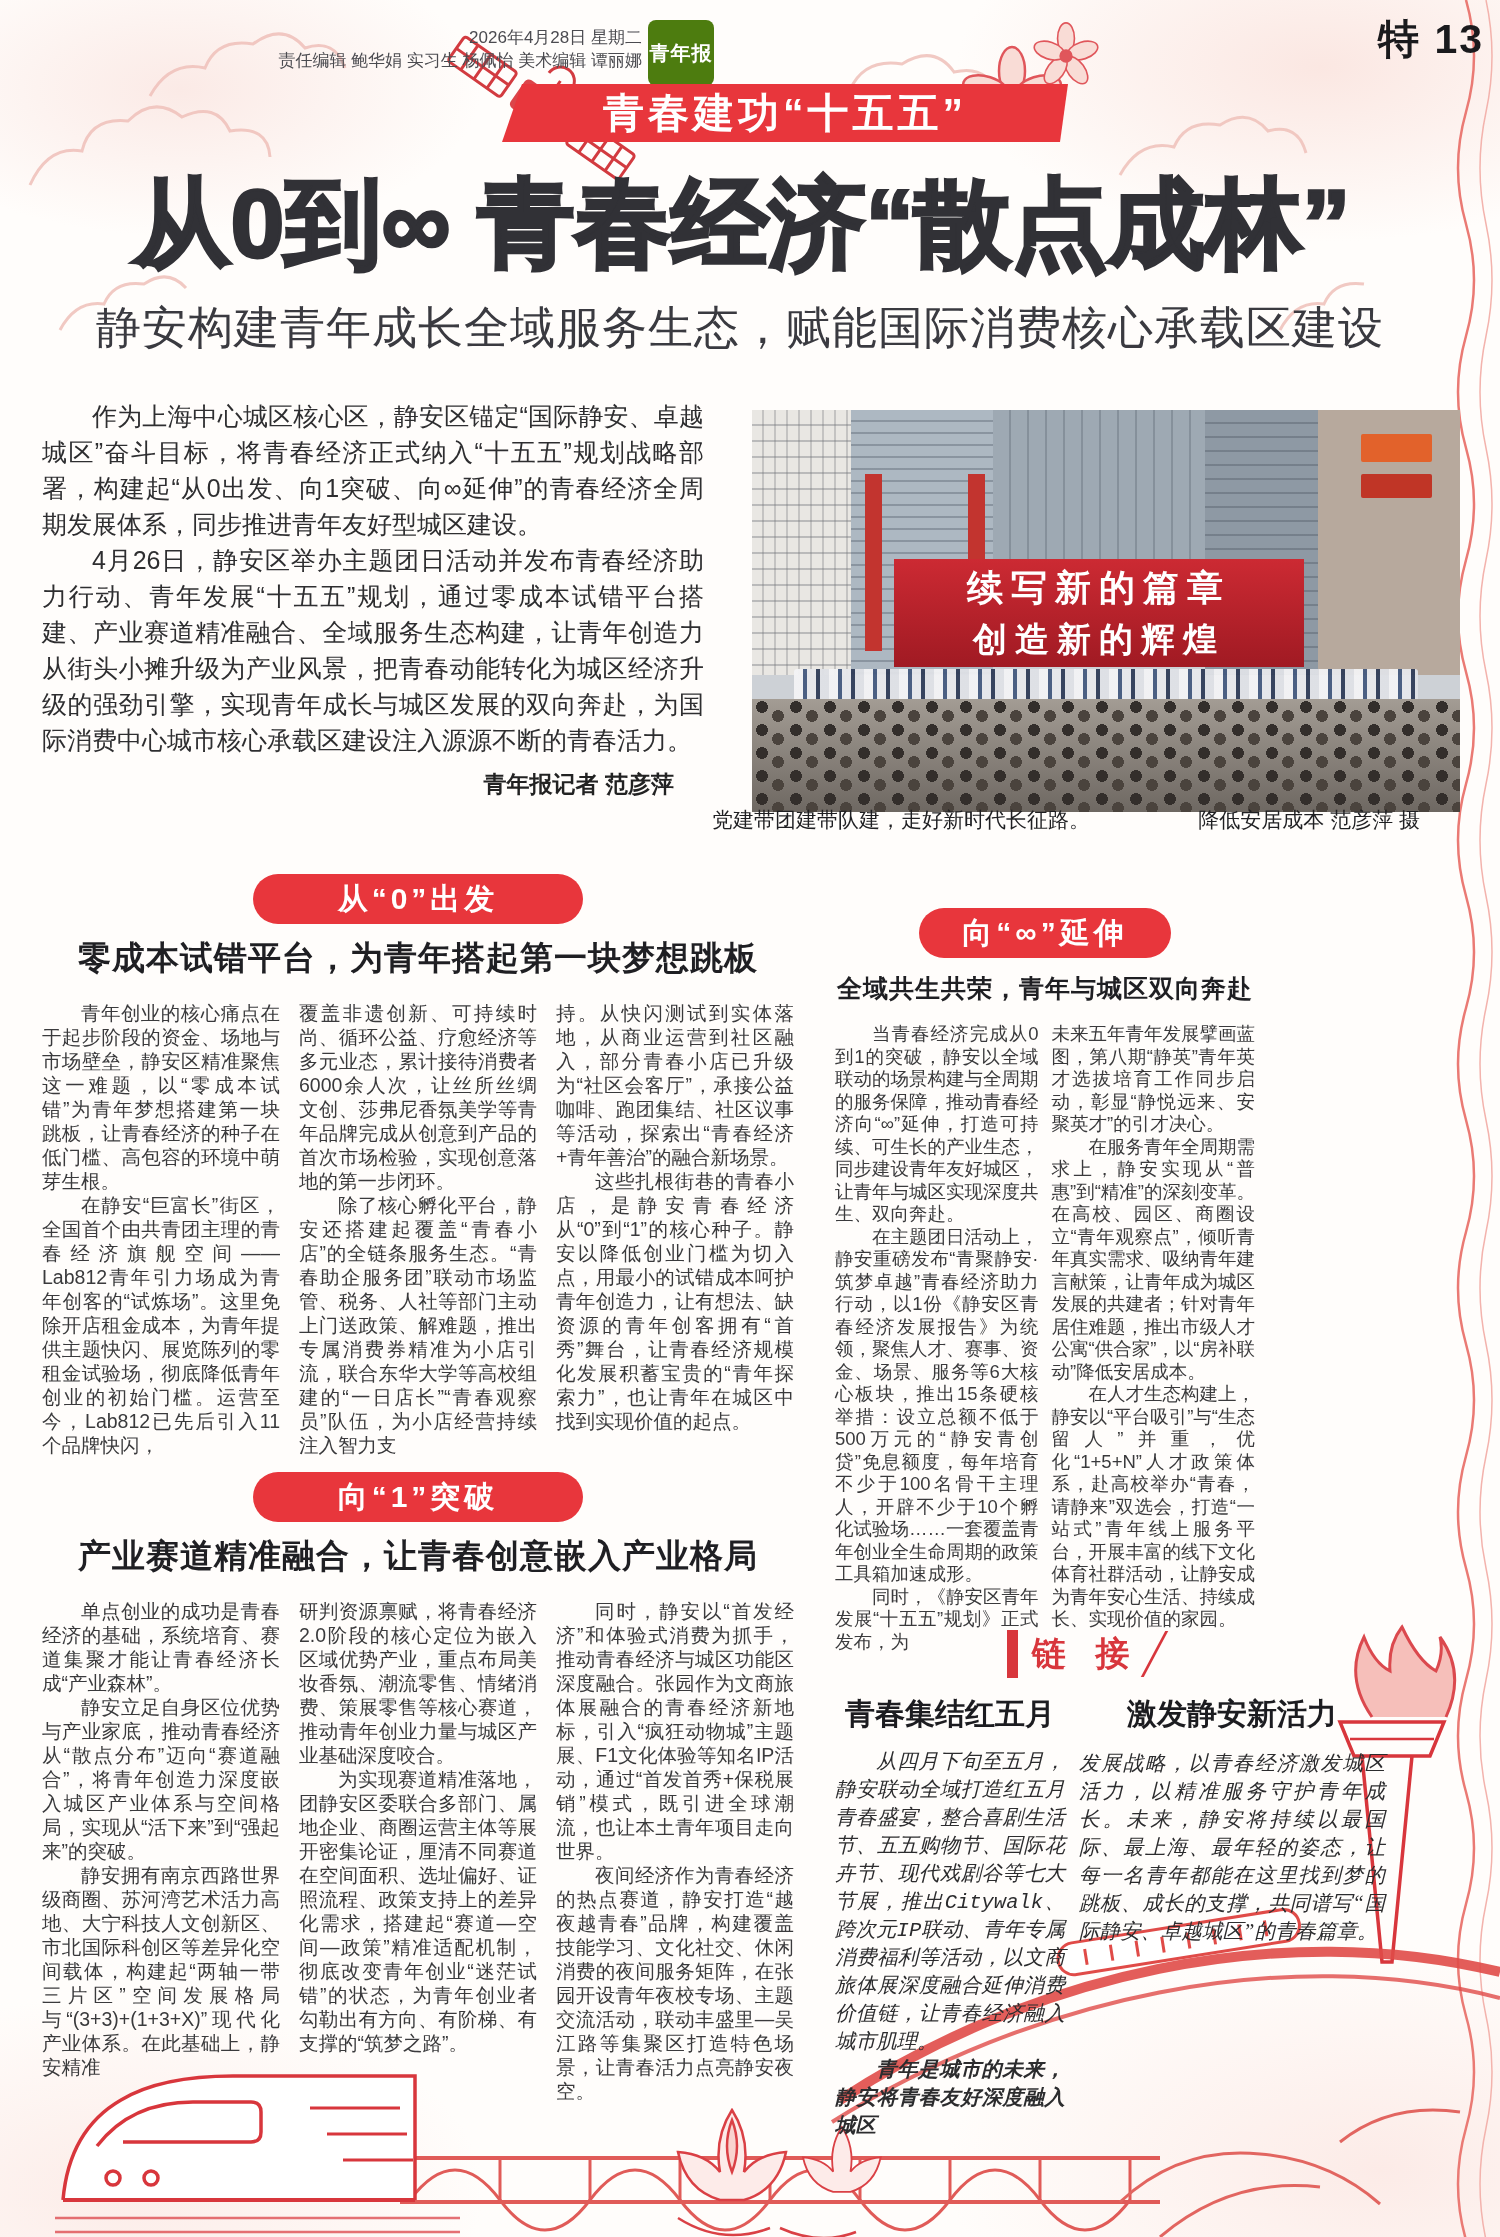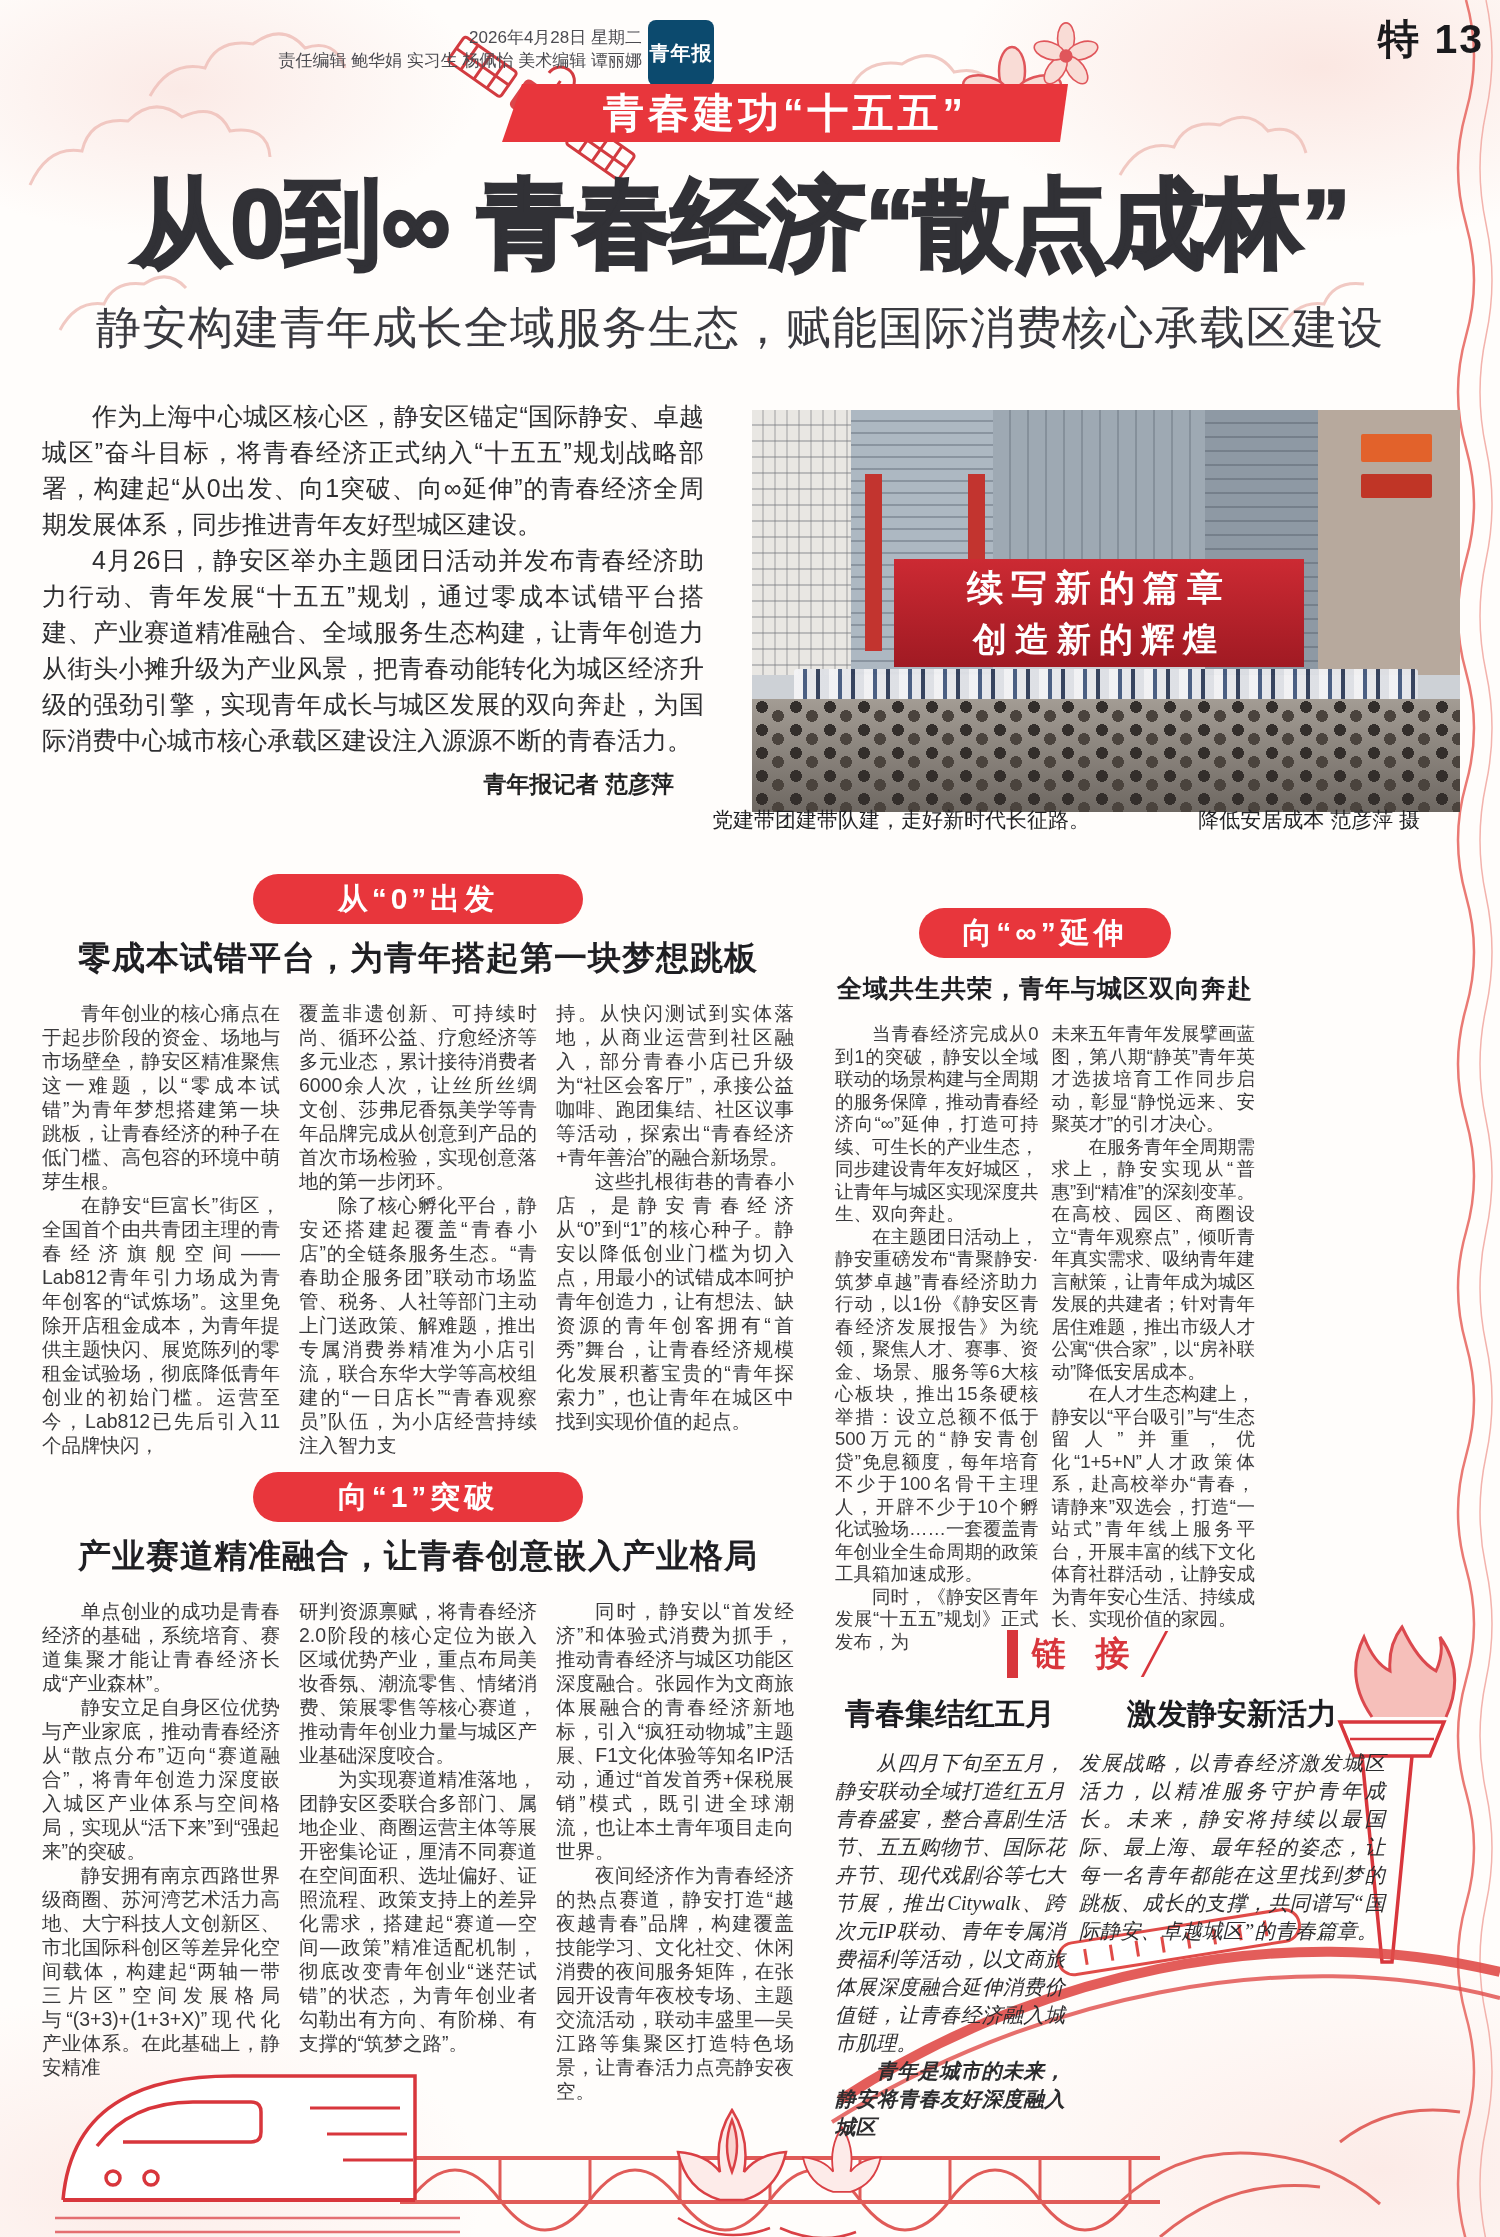--- a/index.html
+++ b/index.html
@@ -9,21 +9,21 @@
   .page::before{content:"";position:absolute;inset:0;z-index:0;pointer-events:none;background:
      radial-gradient(430px 210px at 12% 4%, #fbeae6 0%, rgba(251,234,230,0) 70%),
      radial-gradient(520px 250px at 88% 3%, #fbe7e2 0%, rgba(251,231,226,0) 70%),
      radial-gradient(620px 320px at 92% 97%, #fcebe7 0%, rgba(252,235,231,0) 70%),
      radial-gradient(520px 280px at 8% 98%, #fcece8 0%, rgba(252,236,232,0) 70%);}
   .deco{position:absolute;left:0;top:0;z-index:0;pointer-events:none;}
   .z{position:absolute;z-index:1;}
 
   
   .dateline{left:28px;top:26px;width:614px;text-align:right;font-size:17px;line-height:23px;color:#4b4b50;}
-  .logo{left:648px;top:20px;width:66px;height:66px;background:#0c4a6e;border-radius:8px;
+  .logo{left:648px;top:20px;width:66px;height:66px;background:#4d7c0f;border-radius:8px;
         display:flex;align-items:center;justify-content:center;color:#fff;
         font-family:"Liberation Serif","DejaVu Serif",serif;font-weight:900;font-size:20px;letter-spacing:1px;}
   .pageno{right:16px;top:12px;font-size:41px;font-weight:700;color:#1a1a1d;letter-spacing:2px;}
 
   .banner{left:502px;top:84px;width:566px;height:58px;background:#e8363c;color:#fff;
           display:flex;align-items:center;justify-content:center;font-size:41px;font-weight:900;letter-spacing:4px;
           clip-path:polygon(20px 0,100% 0,calc(100% - 8px) 100%,0 100%);}
 
   .mainhead{left:16px;width:1452px;top:170px;margin:0;text-align:center;font-size:97px;line-height:1.12;
             font-weight:900;color:#313136;-webkit-text-stroke:3px #313136;letter-spacing:0;}
@@ -93,21 +93,21 @@
   .lh-bar{width:11px;height:48px;background:#d8363c;}
   .lh-label{font-size:34px;font-weight:800;color:#d8363c;letter-spacing:10px;}
   .lh-slash{width:3px;height:46px;background:#d8363c;transform:skewX(-28deg);}
   .link-heads{display:flex;gap:14px;margin-top:16px;font-family:"Liberation Serif","DejaVu Serif",serif;
               font-weight:700;font-size:30px;color:#1c1c20;}
   .link-heads .lh1{width:230px;text-align:center;}
   .link-heads .lh2{width:306px;text-align:center;}
   .link-cols{display:flex;gap:14px;margin-top:14px;}
   .link-col{font-family:"Liberation Serif","DejaVu Serif",serif;font-style:italic;font-size:20.5px;
             line-height:28px;color:#2c2c2e;}
-  .link-col.c1{width:230px;}
+  .link-col.c1{width:230px;font-family:Liberation Mono, monospace;}
   .link-col.c2{width:306px;}
 </style>
 </head>
 <body>
 
 <div class="page">
 
   <svg class="deco" width="1500" height="2237" viewBox="0 0 1500 2237">
 
     <g stroke="#f0c3bd" stroke-width="3" fill="none" opacity="0.9">

